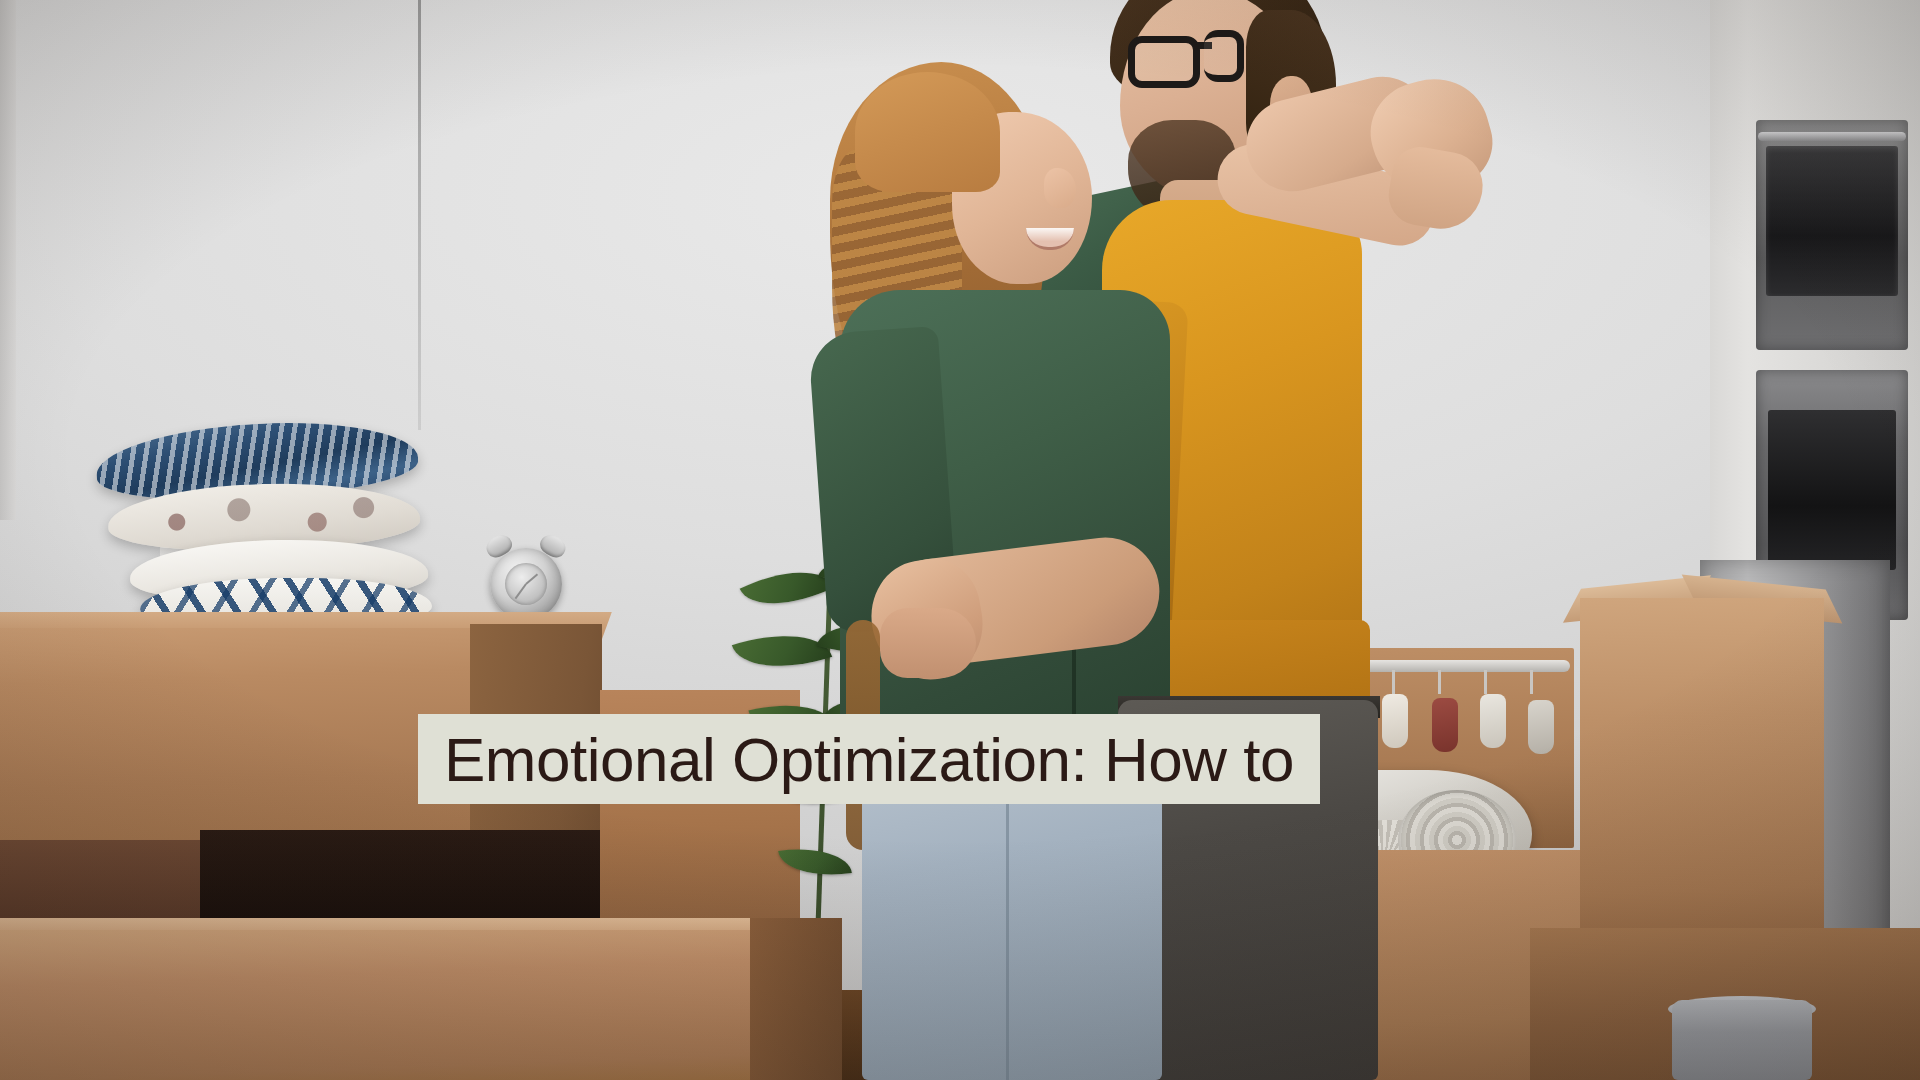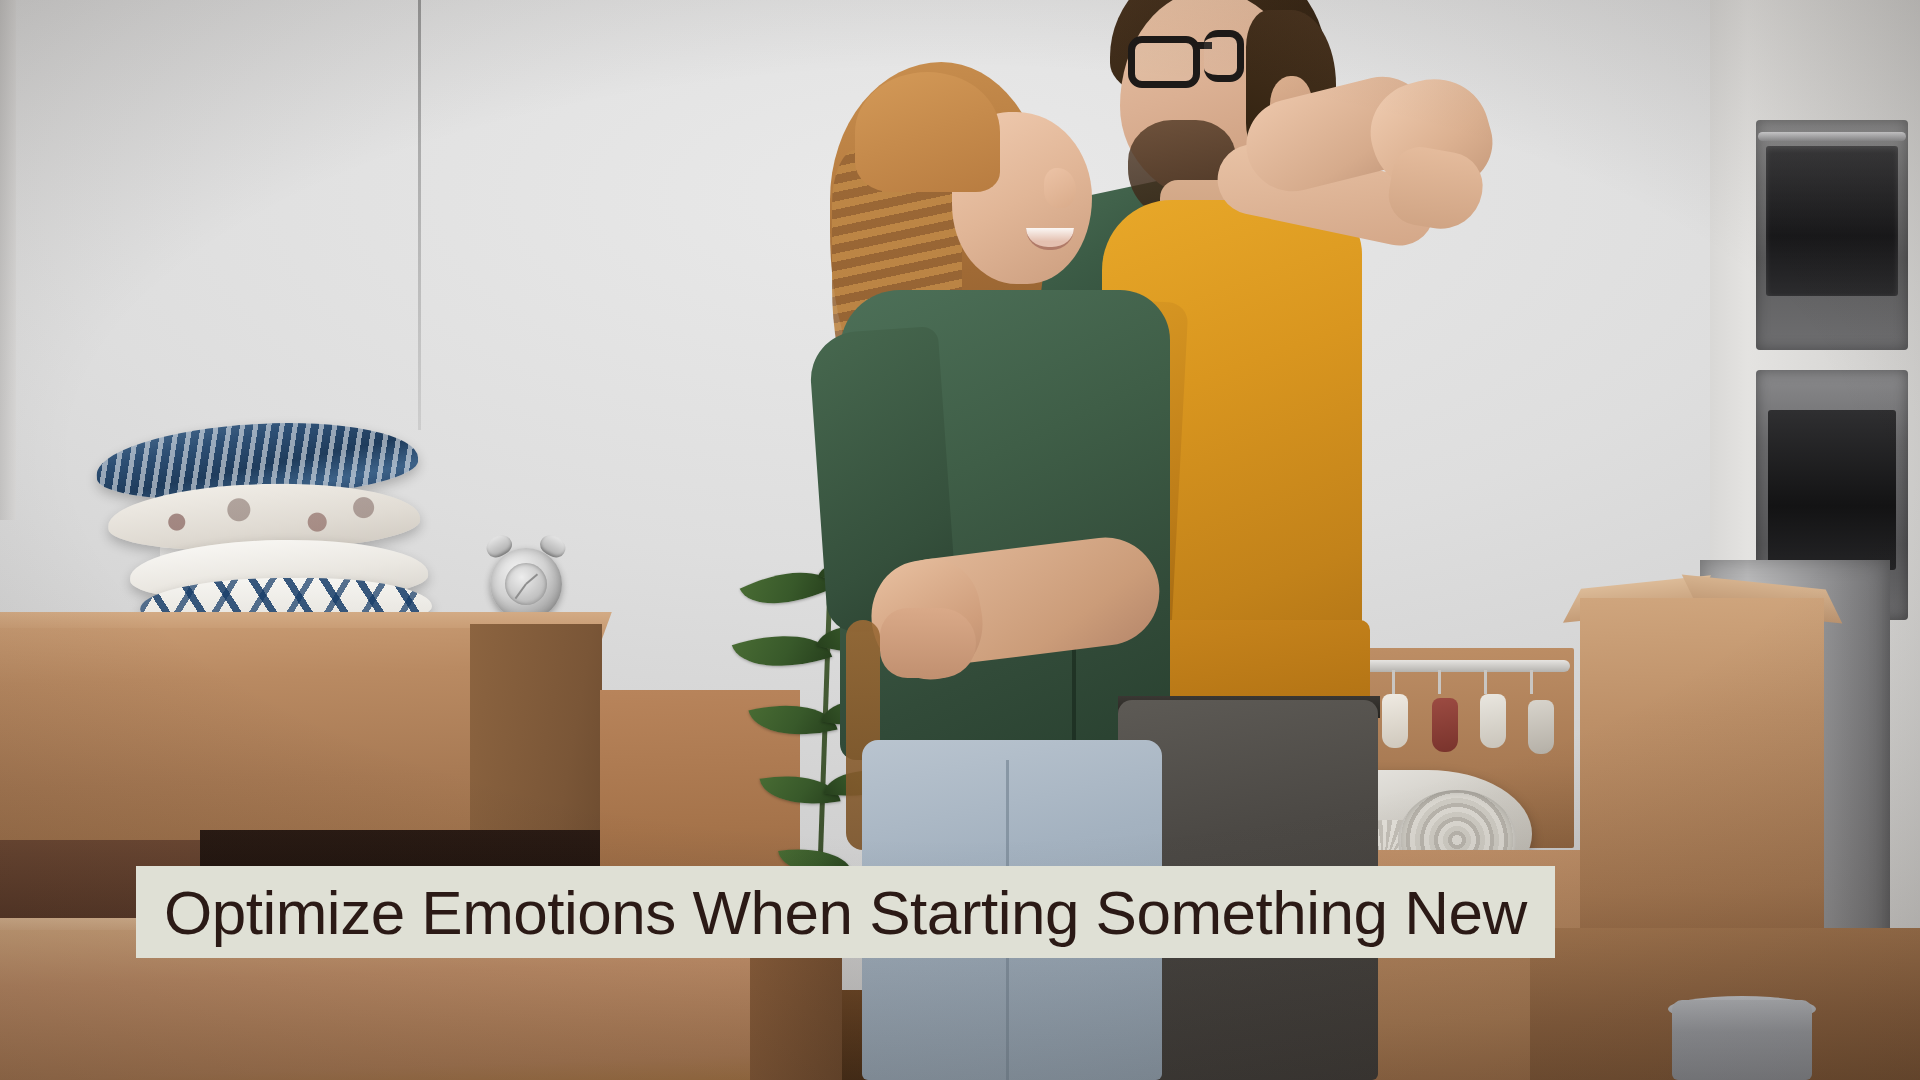--- a/index.html
+++ b/index.html
@@ -623,16 +623,16 @@
     </div>
 
     <div class="box box-l2-lip"></div>
     <div class="box box-l2"></div>
     <div class="box box-l2-side"></div>
 
     <div class="grade"></div>
   </div>
 
   <div class="title-wrap">
-    <div class="title-line title-line-2">Optimize Emotions When Starting Something New</div>
+    <div class="title-line title-line-1">Emotional Optimization: How to</div>
   </div>
 
 </div>
 
 </body></html>

